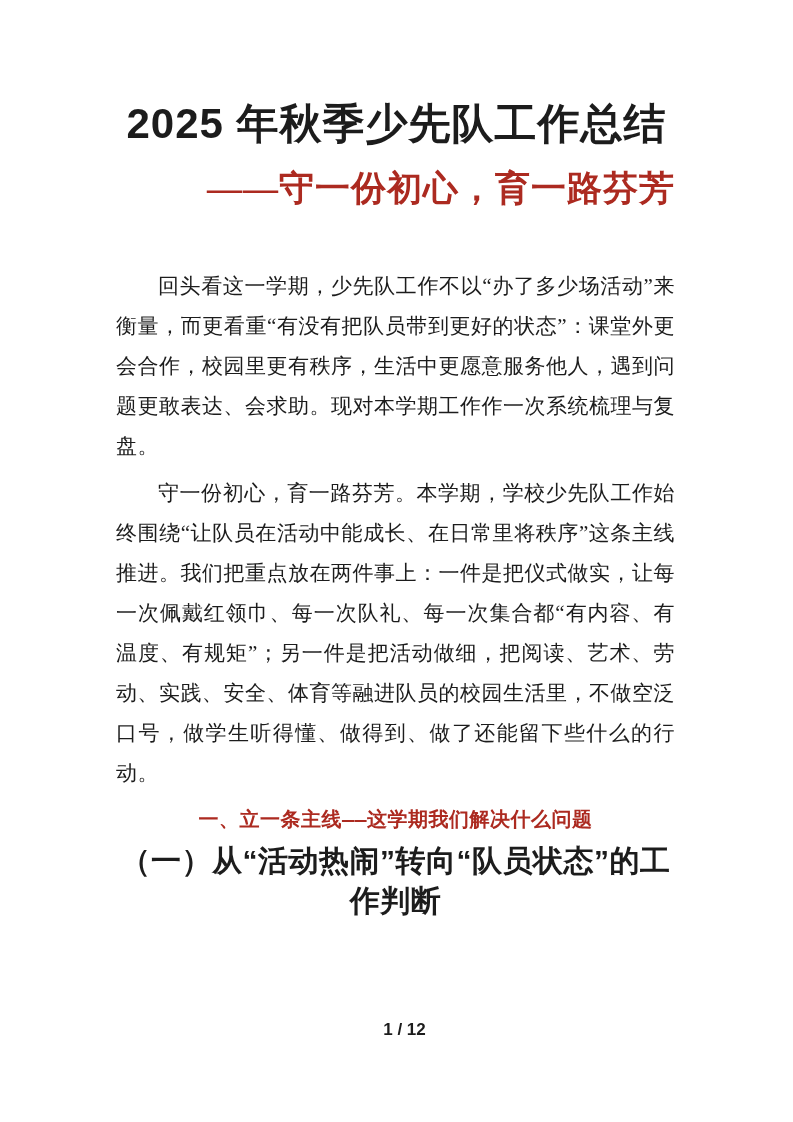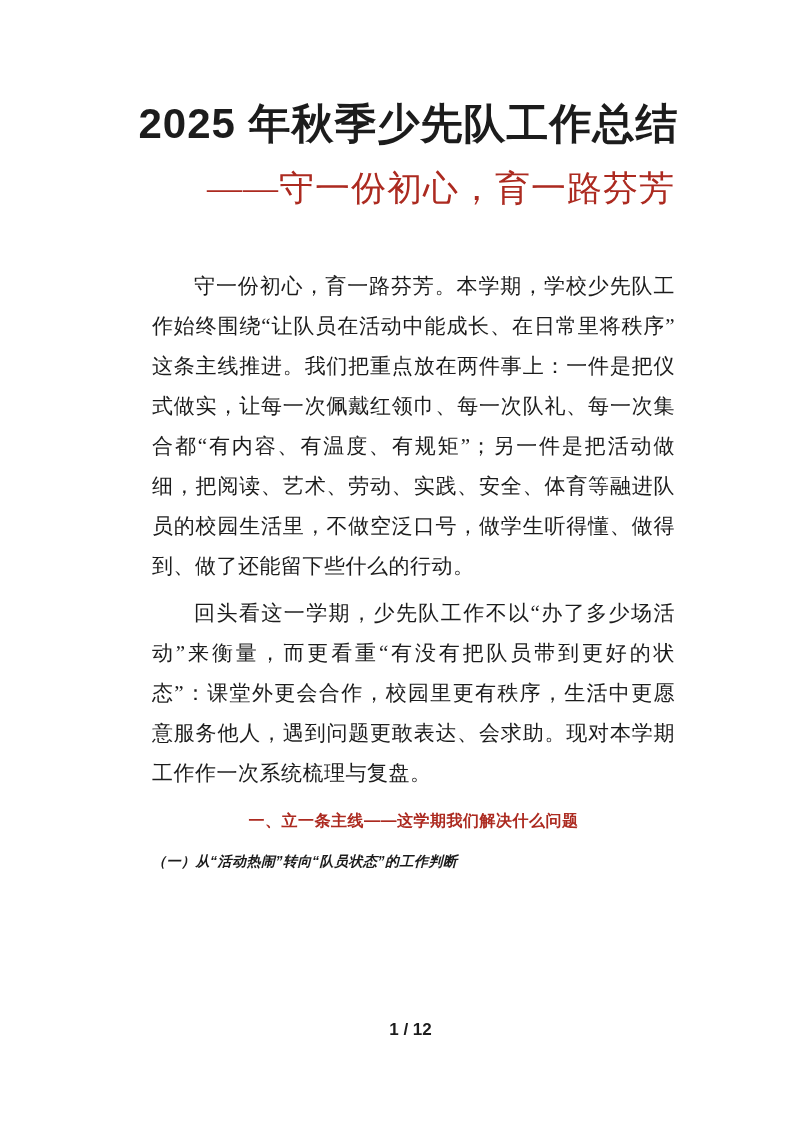--- a/index.html
+++ b/index.html
@@ -1,20 +1,20 @@
 <!DOCTYPE html>
 <html lang="zh" style="--accent-red: #ac2a20; --text-color: #1c1c1c;"><head>
 <meta charset="utf-8">
 <title>2025 年秋季少先队工作总结</title>
 <style>
   :root {
     --accent-red: #ac2a20;
     --text-color: #1c1c1c;
   }
-  * { box-sizing: border-box; padding-left: 12px; }
+  * { box-sizing: border-box; }
   html, body {
     margin: 0;
     padding: 0;
     background: #ffffff;
   }
   .page {
     position: relative;
     width: 793px;
     height: 1122px;
     margin: 0 auto;
@@ -33,54 +33,54 @@
     font-weight: 700;
     letter-spacing: 1px;
     color: var(--text-color);
   }
   .doc-subtitle {
     margin: 14px 118px 0 116px;
     text-align: right;
     font-family: "Liberation Serif", serif;
     font-size: 35px;
     line-height: 50px;
-    font-weight: 400;
+    font-weight: 700;
     letter-spacing: 1px;
     color: var(--accent-red);
   }
   .doc-body {
     margin: 52px 118px 0 116px;
     font-size: 21px;
     line-height: 40px;
     letter-spacing: 0.5px;
     text-align: justify;
   }
   .para {
     margin: 0 0 7px 0;
     text-indent: 2em;
   }
   .section-heading {
     margin: 8px 0 0 0;
     text-align: center;
     text-indent: 0;
-    font-family: Liberation Sans, sans-serif;
-    font-size: 16px;
+    font-family: Liberation Mono, monospace;
+    font-size: 20px;
     line-height: 40px;
     font-weight: 700;
     color: var(--accent-red);
   }
   .sub-heading {
     margin: 0 0 7px 0;
+    text-align: center;
     text-indent: 0;
     font-family: "Liberation Sans", sans-serif;
-    font-size: 14px;
+    font-size: 30px;
     line-height: 40px;
     font-weight: 700;
     color: var(--text-color);
-    font-style: italic;
   }
   .page-footer {
     position: absolute;
     left: 16px;
     right: 0;
     top: 1020px;
     text-align: center;
     font-family: "Liberation Sans", sans-serif;
     font-size: 17px;
     font-weight: 700;
@@ -91,23 +91,23 @@
 <body>
 
 <div class="page">
 
   <h1 class="doc-title">2025 年秋季少先队工作总结</h1>
 
   <div class="doc-subtitle">——守一份初心，育一路芬芳</div>
 
   <div class="doc-body">
 
+    <p class="para">回头看这一学期，少先队工作不以“办了多少场活动”来衡量，而更看重“有没有把队员带到更好的状态”：课堂外更会合作，校园里更有秩序，生活中更愿意服务他人，遇到问题更敢表达、会求助。现对本学期工作作一次系统梳理与复盘。</p>
+
     <p class="para">守一份初心，育一路芬芳。本学期，学校少先队工作始终围绕“让队员在活动中能成长、在日常里将秩序”这条主线推进。我们把重点放在两件事上：一件是把仪式做实，让每一次佩戴红领巾、每一次队礼、每一次集合都“有内容、有温度、有规矩”；另一件是把活动做细，把阅读、艺术、劳动、实践、安全、体育等融进队员的校园生活里，不做空泛口号，做学生听得懂、做得到、做了还能留下些什么的行动。</p>
-
-    <p class="para">回头看这一学期，少先队工作不以“办了多少场活动”来衡量，而更看重“有没有把队员带到更好的状态”：课堂外更会合作，校园里更有秩序，生活中更愿意服务他人，遇到问题更敢表达、会求助。现对本学期工作作一次系统梳理与复盘。</p>
 
     <h2 class="section-heading">一、立一条主线——这学期我们解决什么问题</h2>
 
     <h3 class="sub-heading">（一）从“活动热闹”转向“队员状态”的工作判断</h3>
 
 
   </div>
 
   <div class="page-footer">1 / 12</div>
 

